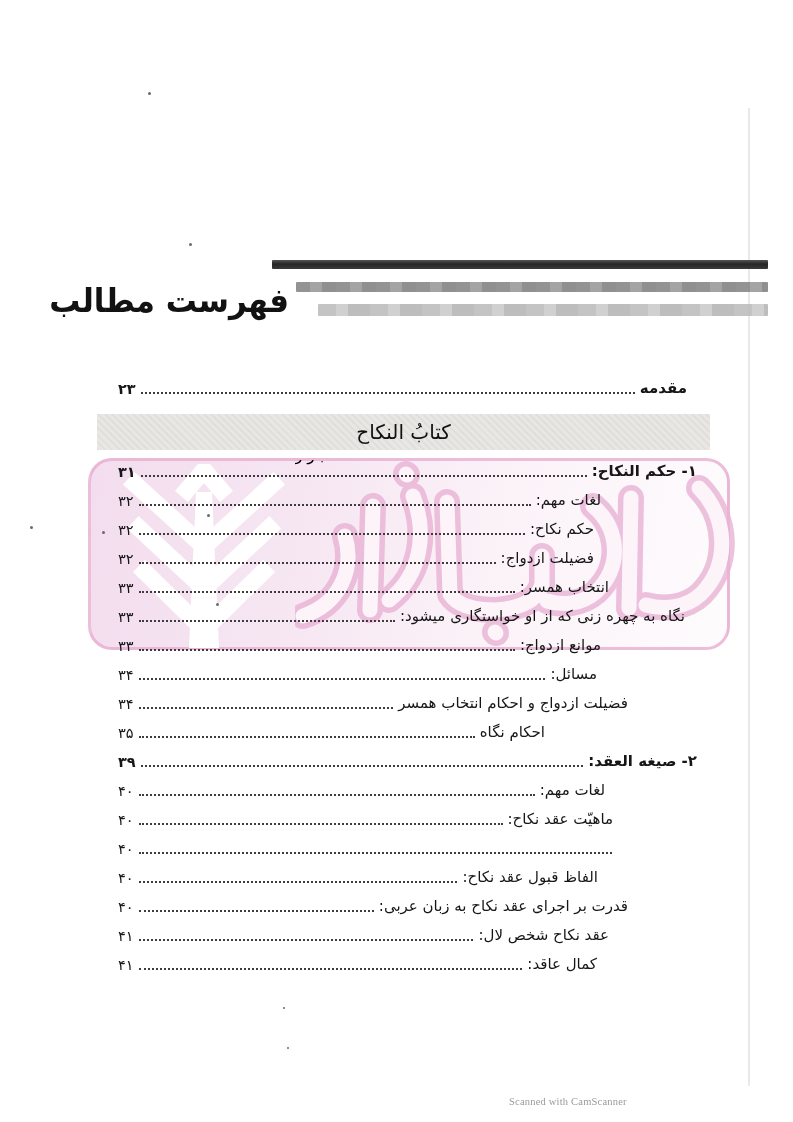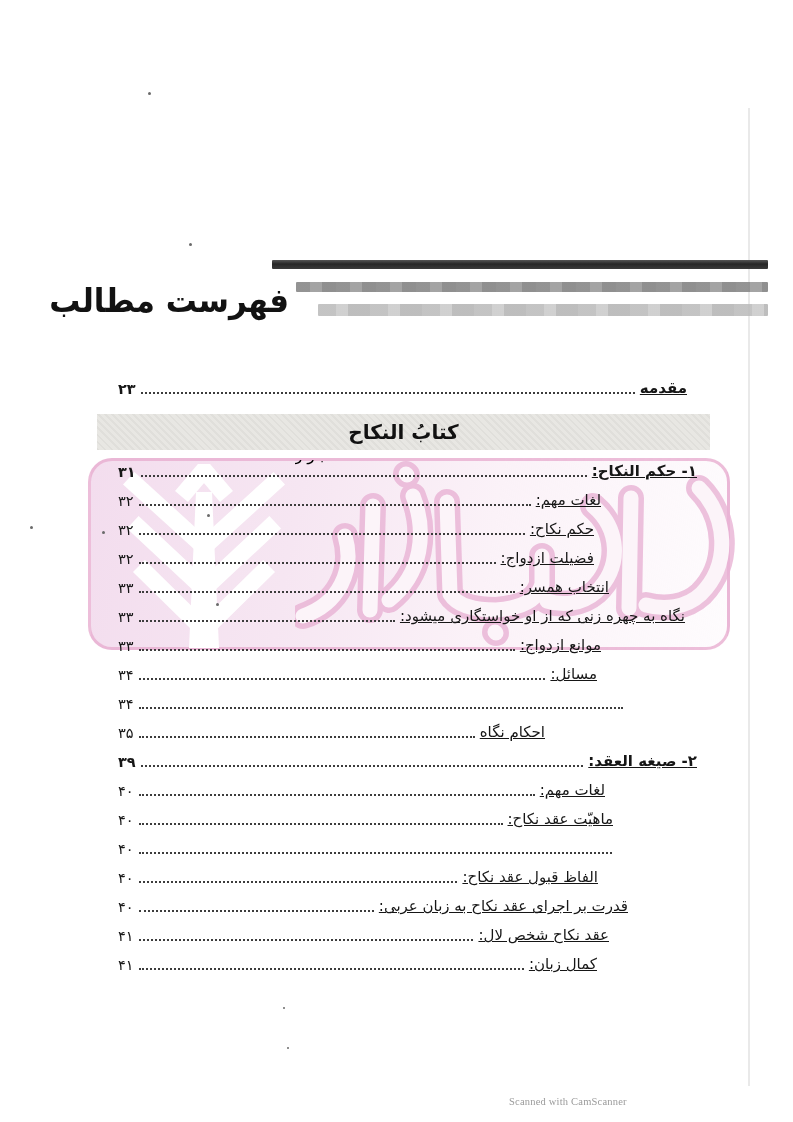--- a/index.html
+++ b/index.html
@@ -26,40 +26,40 @@
     background:repeating-linear-gradient(90deg,#8a8a8a 0 14px,#9c9c9c 14px 26px,#868686 26px 40px);opacity:.92;}
   .rule-3{left:318px;top:304px;width:450px;height:12px;
     background:repeating-linear-gradient(90deg,#b9b9b9 0 18px,#c8c8c8 18px 30px,#b2b2b2 30px 52px);opacity:.85;}
   
   .band{
     position:absolute;left:97px;top:414px;width:613px;height:36px;
     background:
       repeating-linear-gradient(45deg,rgba(0,0,0,0.035) 0 2px,rgba(0,0,0,0) 2px 5px),
       #e8e7e3;
     display:flex;align-items:center;justify-content:center;
-    font-size:20px;font-weight:bold;direction:rtl;color:#111;
+    font-size:20px;font-weight:normal;direction:rtl;color:#111;
   }
   
   .watermark{
     position:absolute;left:88px;top:458px;width:642px;height:192px;
     border:3px solid rgba(231,169,205,0.75);border-radius:24px;
     background:linear-gradient(100deg,#f3ddee 0%,#f6e6f2 32%,#fbf2f8 62%,rgba(253,249,252,0.55) 100%);
     box-sizing:border-box;z-index:1;
   }
   .wm-logo{position:absolute;left:115px;top:464px;z-index:2;}
   .wm-text{position:absolute;left:295px;top:460px;z-index:2;}
   .wm-label{position:absolute;left:-9999px;top:-9999px;}
   
   .row{
     position:absolute;left:118px;right:86px;
     display:flex;direction:rtl;align-items:flex-end;
     font-size:15px;line-height:1.25;color:#161616;z-index:3;
     box-sizing:border-box;
   }
-  .row .label{white-space:nowrap;text-decoration:underline;}
+  .row .label{white-space:nowrap;}
   .row .dots{flex:1 1 auto;min-width:8px;border-bottom:2px dotted #3c3c3c;margin:0 5px 4px 5px;}
   .row .page{font-size:14.5px;white-space:nowrap;margin-top:12px;}
   .row.bold{font-weight:bold;}
   
   .speck{position:absolute;background:#6a6a6a;border-radius:50%;z-index:4;}
   
   .credit{
     position:absolute;left:509px;top:1096px;
     font-size:10.5px;color:#9a9a9a;letter-spacing:.2px;z-index:3;font-family:Liberation Serif, serif;
   }
@@ -170,20 +170,21 @@
     <span class="page">۳۳</span>
   </div>
 
   <div class="row" style="top: 654px; padding-right: 110px;">
     <span class="label">مسائل:</span>
     <span class="dots"></span>
     <span class="page">۳۴</span>
   </div>
 
   <div class="row" style="top: 683px; padding-right: 79px;">
+    <span class="label">فضیلت ازدواج و احکام انتخاب همسر</span>
     <span class="dots"></span>
     <span class="page">۳۴</span>
   </div>
 
   <div class="row" style="top: 712px; padding-right: 162px;">
     <span class="label">احکام نگاه</span>
     <span class="dots"></span>
     <span class="page">۳۵</span>
   </div>
 
@@ -222,21 +223,21 @@
     <span class="page">۴۰</span>
   </div>
 
   <div class="row" style="top: 915px; padding-right: 98px;">
     <span class="label">عقد نکاح شخص لال:</span>
     <span class="dots"></span>
     <span class="page">۴۱</span>
   </div>
 
   <div class="row" style="top: 944px; padding-right: 110px;">
-    <span class="label">کمال زبان:</span>
+    <span class="label">کمال عاقد:</span>
     <span class="dots"></span>
     <span class="page">۴۱</span>
   </div>
 </div>
 
 <div class="speck" style="left:148px;top:92px;width:3px;height:3px;"></div>
 <div class="speck" style="left:189px;top:243px;width:3px;height:3px;"></div>
 <div class="speck" style="left:30px;top:526px;width:3px;height:3px;"></div>
 <div class="speck" style="left:102px;top:531px;width:3px;height:3px;"></div>
 <div class="speck" style="left:207px;top:514px;width:3px;height:3px;"></div>

